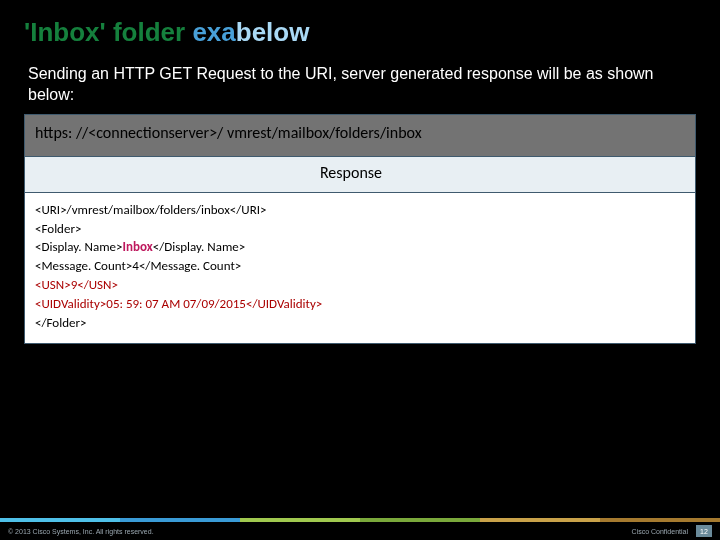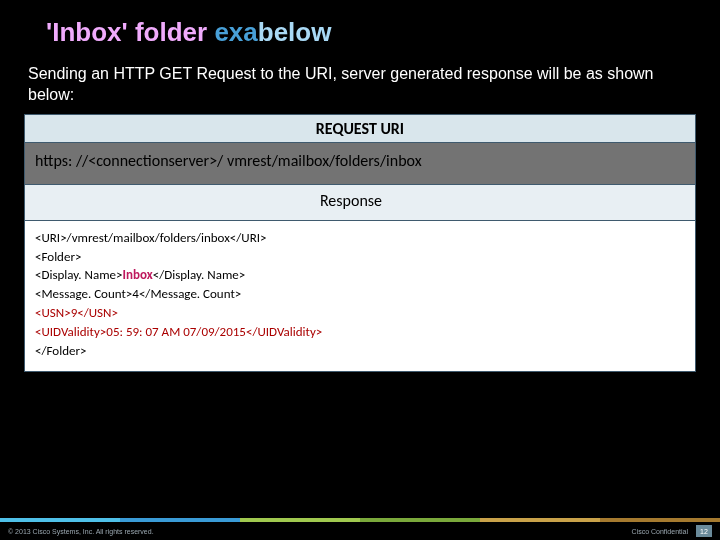--- a/index.html
+++ b/index.html
@@ -10,21 +10,21 @@
     color: #fff;
     position: relative;
     overflow: hidden;
   }
   .title {
     font-size: 26px;
     font-weight: 600;
     padding: 18px 24px 8px 24px;
     line-height: 1.1;
   }
-  .title .q { color: #f0abfc; margin-left: 22px; }
+  .title .q { color: #15803d; }
   .title .exa { color: #48a0d8; }
   .title .mple { color: #a9d9f5; }
   .subtitle {
     color: #fff;
     font-size: 16px;
     padding: 8px 24px 4px 28px;
     line-height: 1.35;
   }
   .table-wrap {
     margin: 4px 24px 0 24px;
@@ -106,21 +106,20 @@
 </head>
 <body>
 
 <div class="title">
   <span class="q">'Inbox' folder </span><span class="exa">exa</span><span class="mple">below</span>
 </div>
 
 <div class="subtitle">Sending an HTTP GET Request to the URI, server generated response will be as shown below:</div>
 
 <div class="table-wrap">
-  <div class="cell hdr">REQUEST URI</div>
   <div class="cell uri-cell">https: //&lt;connectionserver&gt;/ vmrest/mailbox/folders/inbox</div>
   <div class="cell resp-hdr">Response</div>
   <div class="cell resp-body">
     <div>&lt;URI&gt;/vmrest/mailbox/folders/inbox&lt;/URI&gt;</div>
     <div>&lt;Folder&gt;</div>
     <div>
       <span>&lt;Display. Name&gt;</span><span class="hl-green">Inbox</span><span>&lt;/Display. Name&gt;</span>
     </div>
     <div>&lt;Message. Count&gt;4&lt;/Message. Count&gt;</div>
     <div class="hl-red">&lt;USN&gt;9&lt;/USN&gt;</div>

